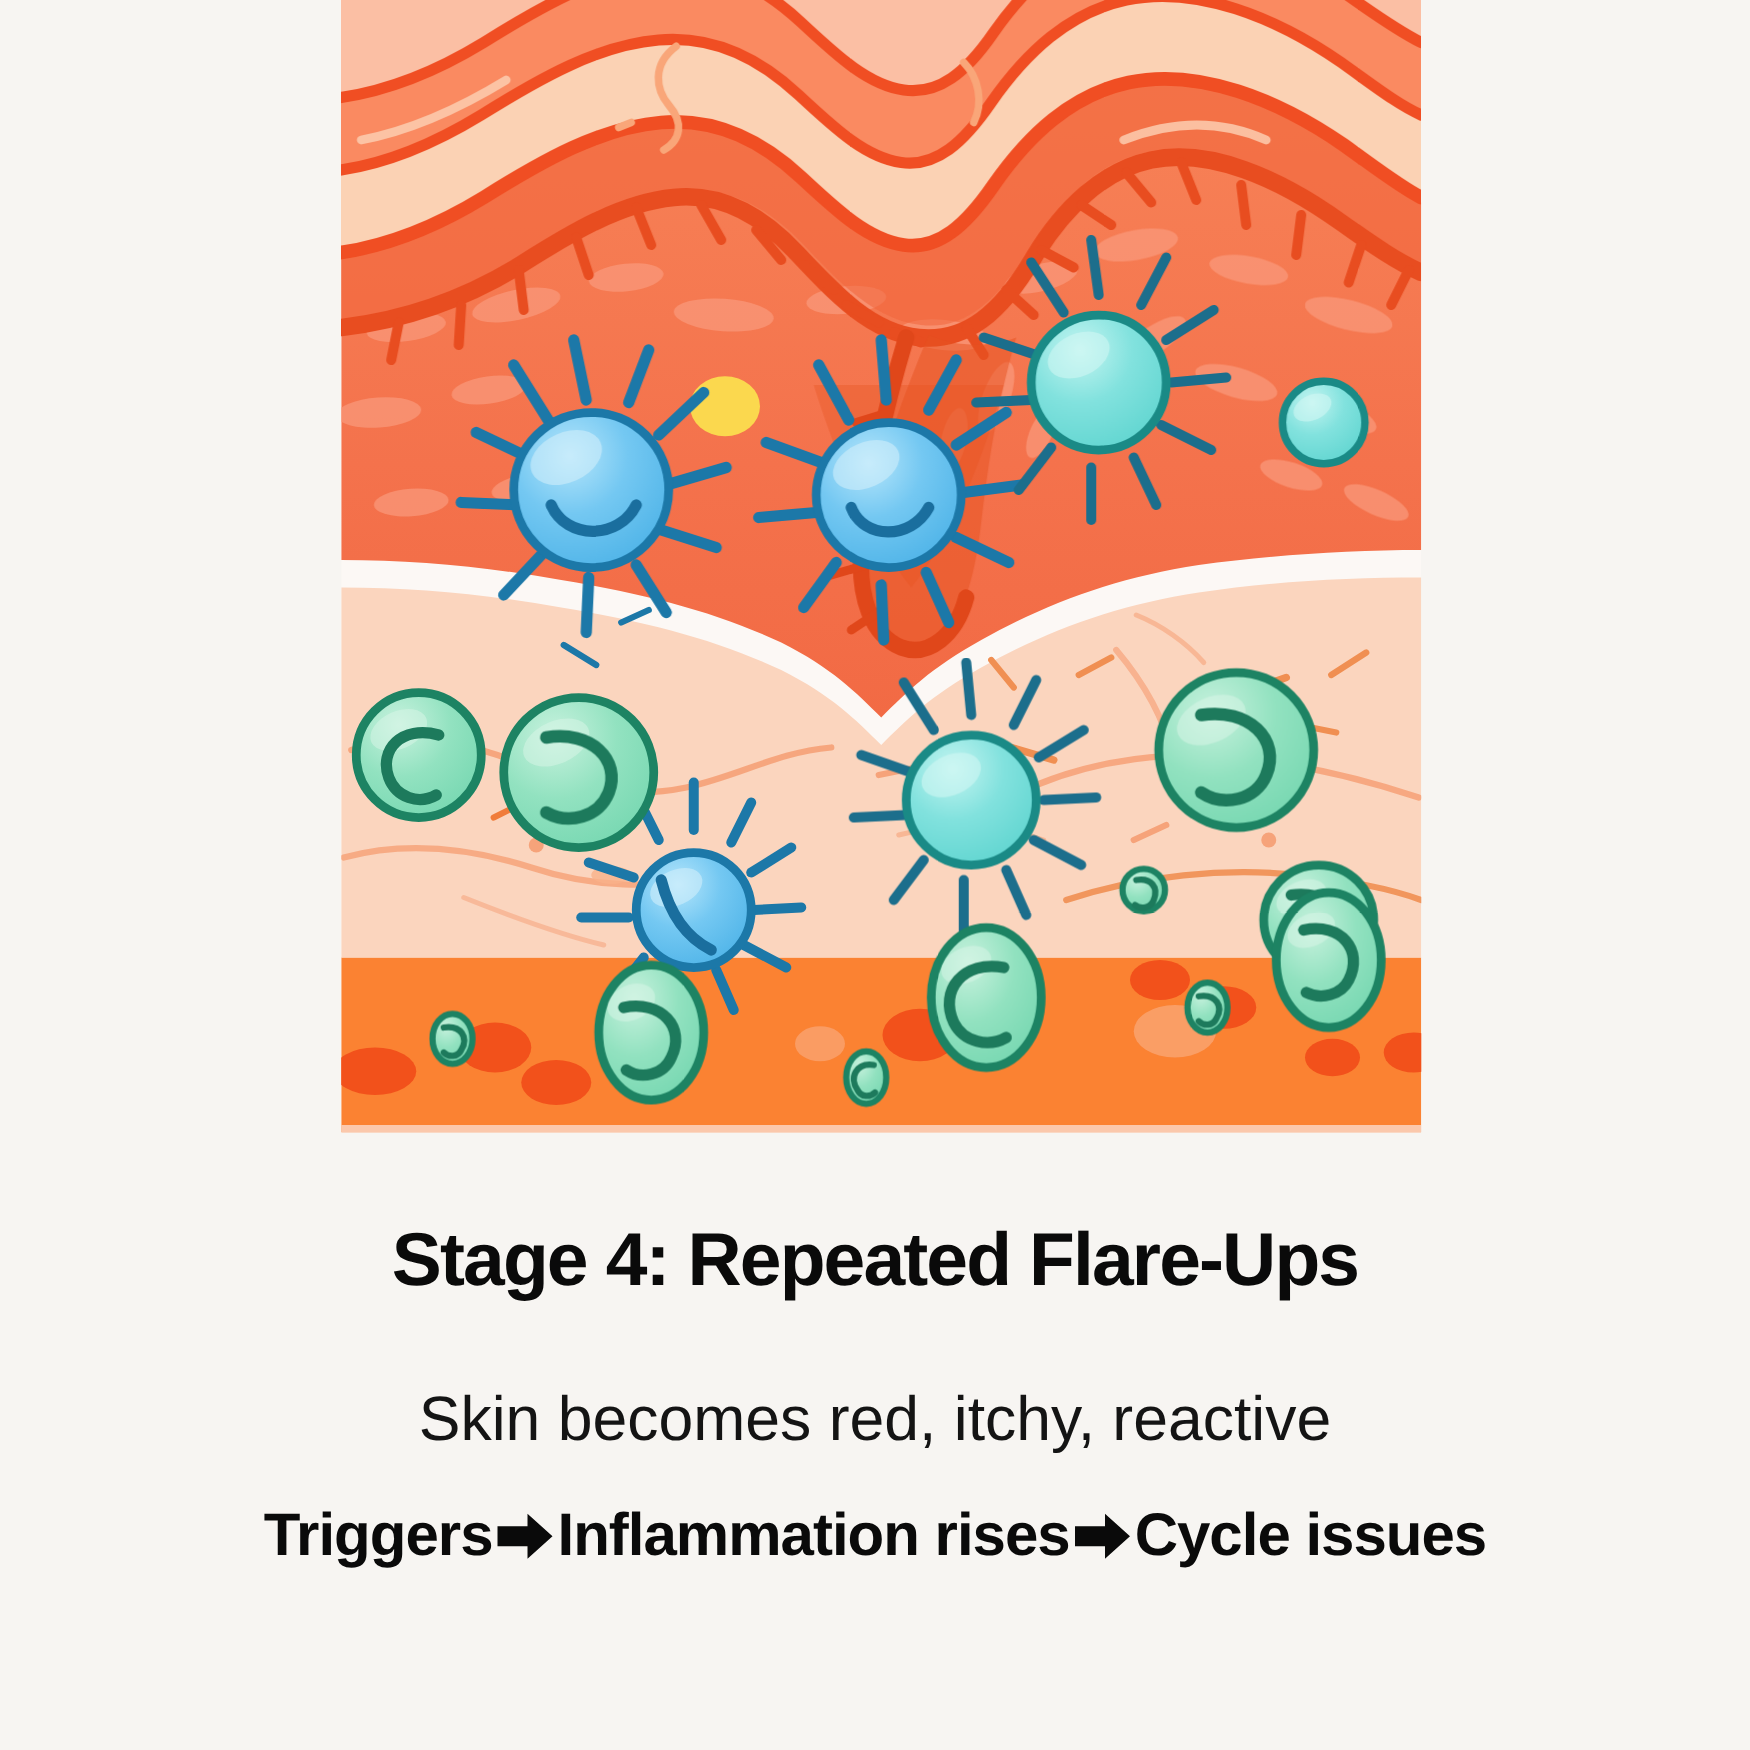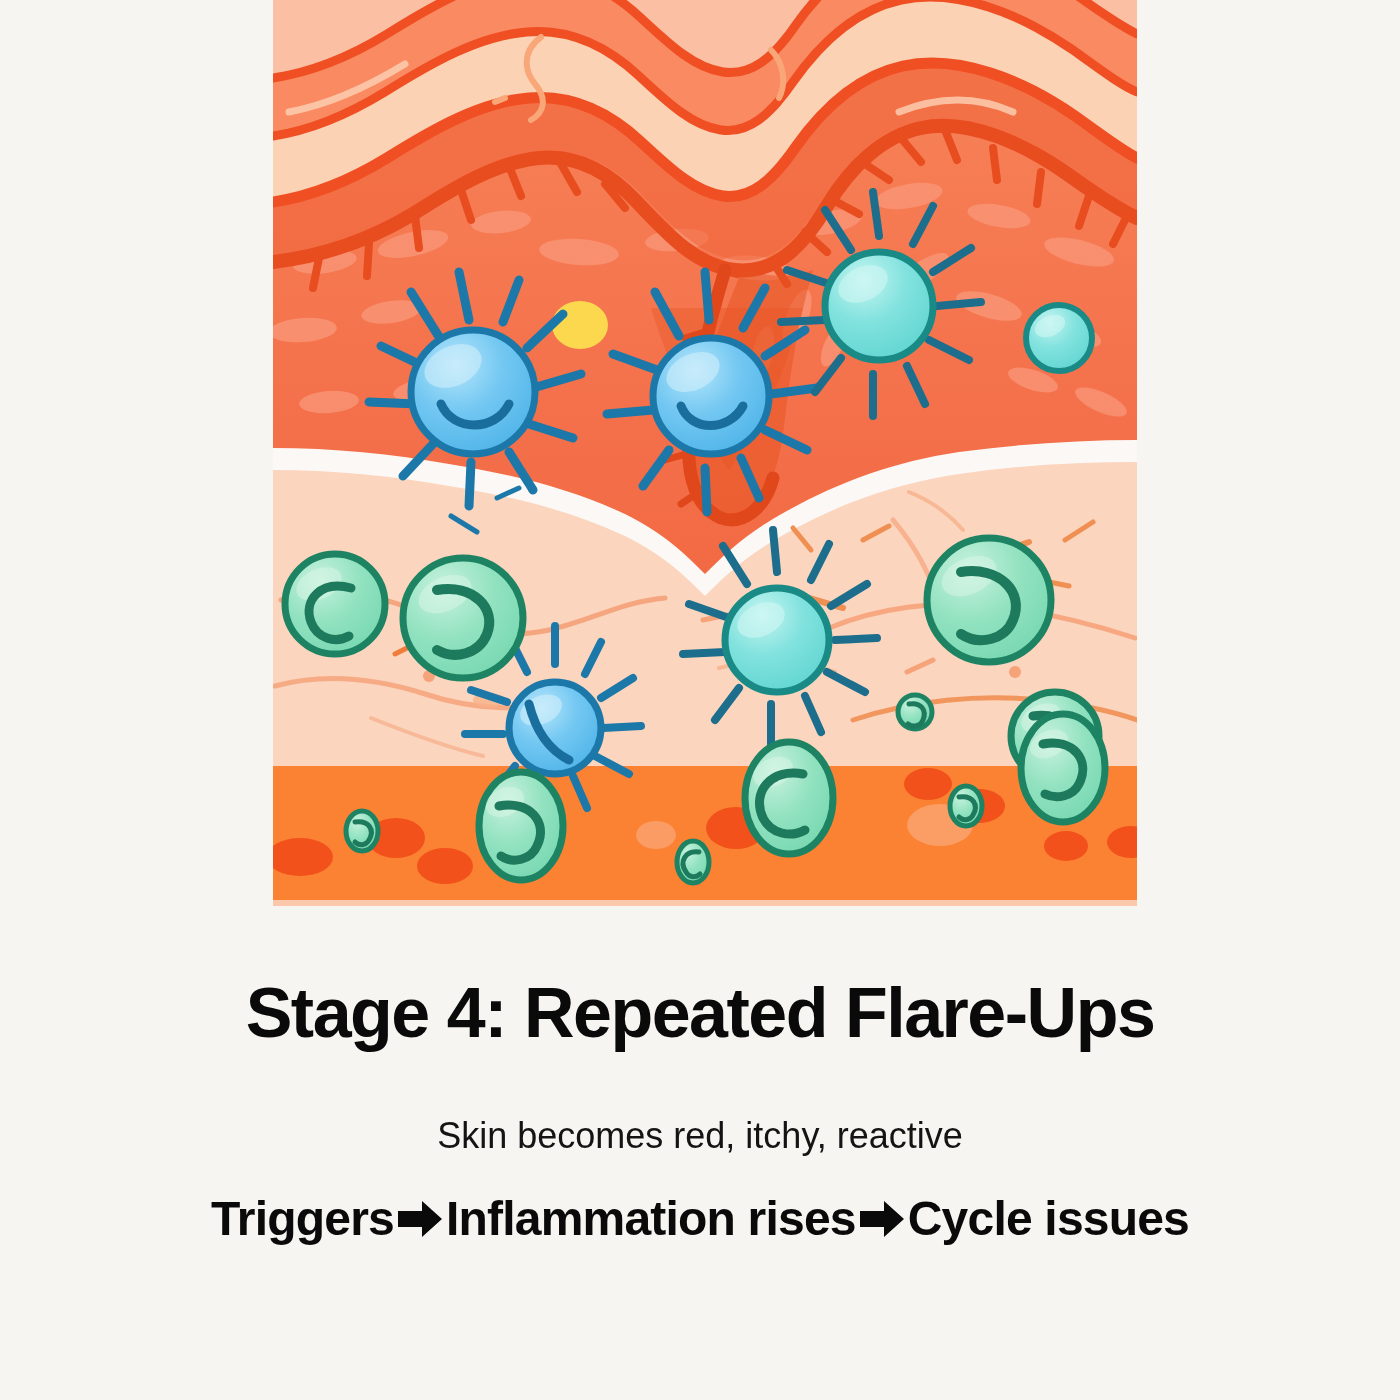--- a/index.html
+++ b/index.html
@@ -29,32 +29,32 @@
   #caption {
     position: absolute;
     left: 0;
     top: 906px;
     width: 1400px;
     text-align: center;
   }
   #title {
     font-family: "Liberation Sans", sans-serif;
     font-weight: bold;
-    font-size: 70px;
+    font-size: 60px;
     letter-spacing: -1.5px;
     color: #0A0A0A;
     margin: 0;
     padding-top: 72px;
     line-height: 1.0;
     white-space: nowrap;
   }
   #subtitle {
     font-family: "Liberation Sans", sans-serif;
     font-weight: 400;
-    font-size: 36px;
+    font-size: 50px;
     color: #141414;
     line-height: 1.42;
     margin: 0;
     padding-top: 62px;
   }
   #subtitle .line {
     display: block;
     white-space: nowrap;
   }
   #flow {

